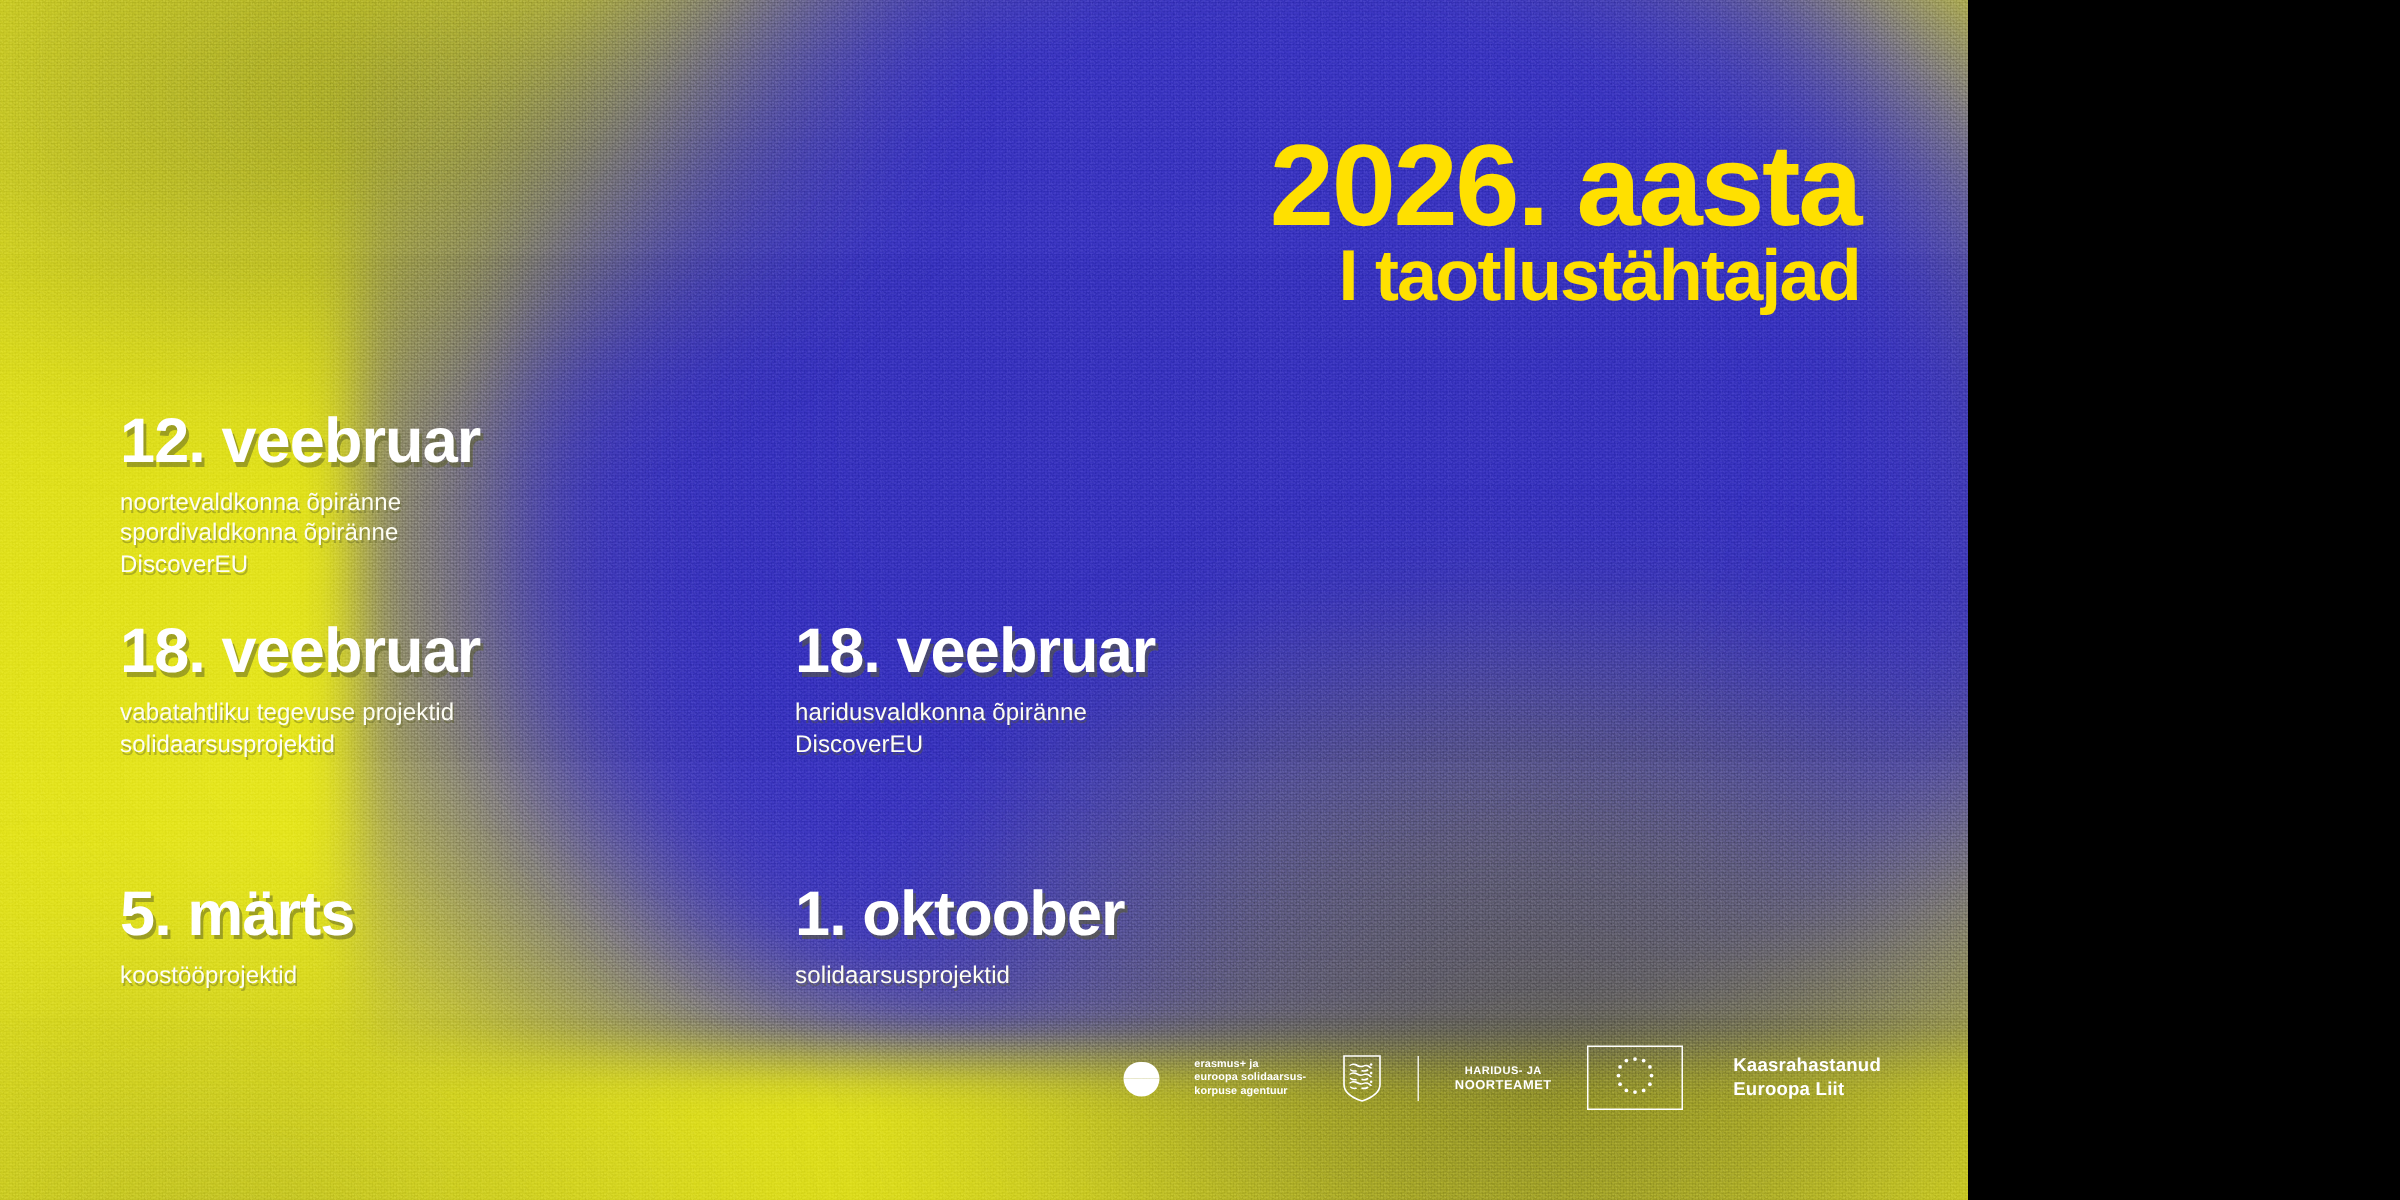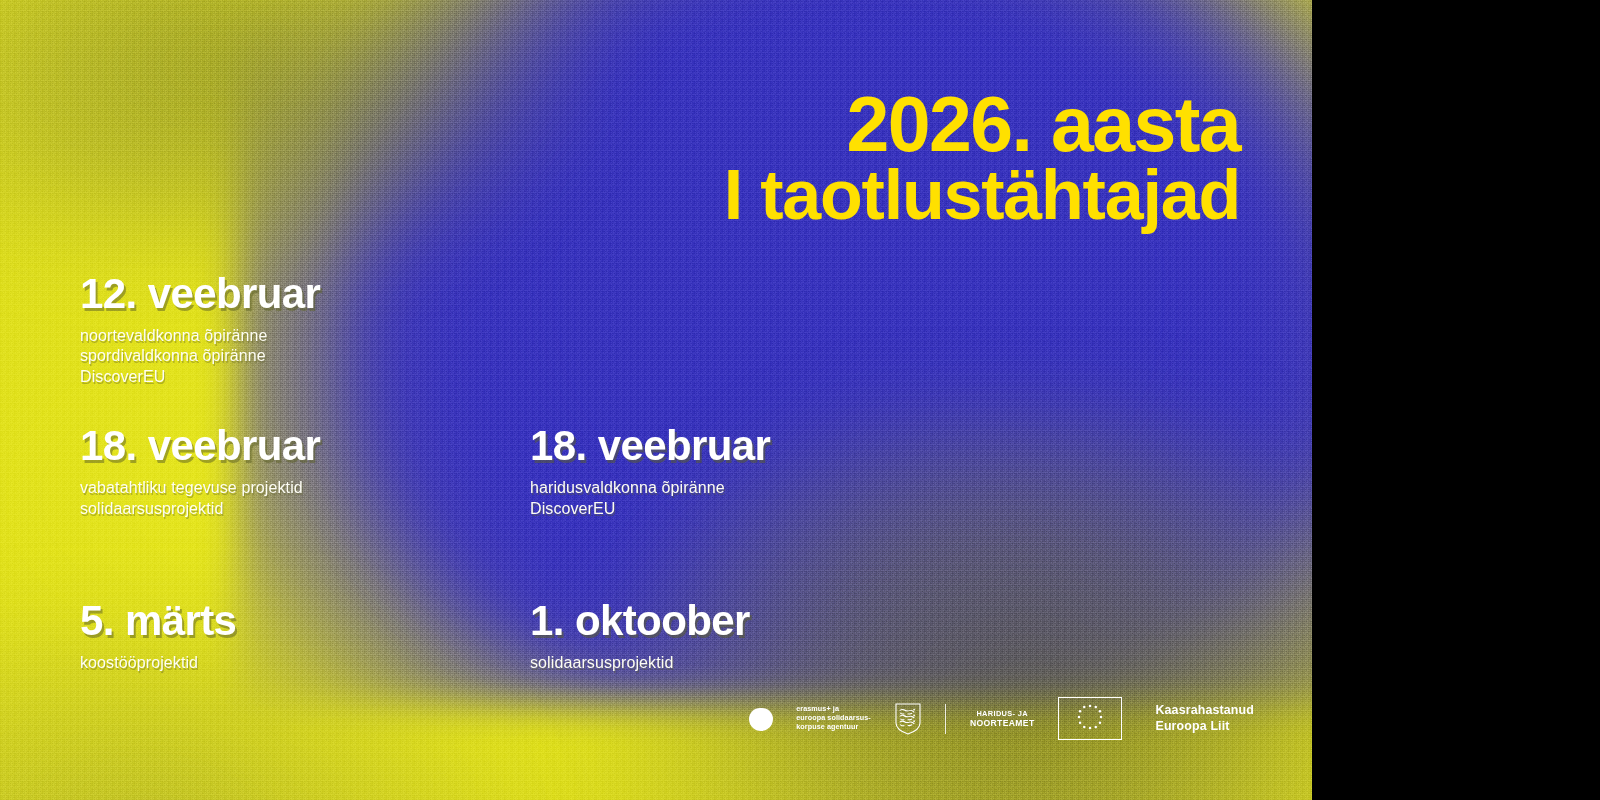--- a/index.html
+++ b/index.html
@@ -144,35 +144,35 @@
   }
   .title-line {
     display: block;
     color: #ffe000;
     font-weight: 700;
     font-size: 77px;
     line-height: 0.96;
     letter-spacing: -1.6px;
     white-space: nowrap;
   }
-  .title-line.l2 { font-size: 70px; letter-spacing: -1.2px; }
+  .title-line.l2 { font-size: 48px; letter-spacing: -1.2px; }
 
   
   .deadlines {
     position: absolute;
     left: 80px;
     top: 272px;
     width: 1030px;
     z-index: 5;
   }
   .row {
     display: flex;
     align-items: flex-start;
   }
-  .row.r1 { margin-bottom: 36px; }
+  .row.r1 { margin-bottom: 24px; }
   .row.r2 { margin-bottom: 80px; }
   .col { width: 450px; flex: 0 0 450px; }
   .col.spacer { visibility: hidden; }
 
   .deadline-date {
     color: #ffffff;
     font-weight: 700;
     font-size: 42px;
     line-height: 1.04;
     letter-spacing: -0.6px;

